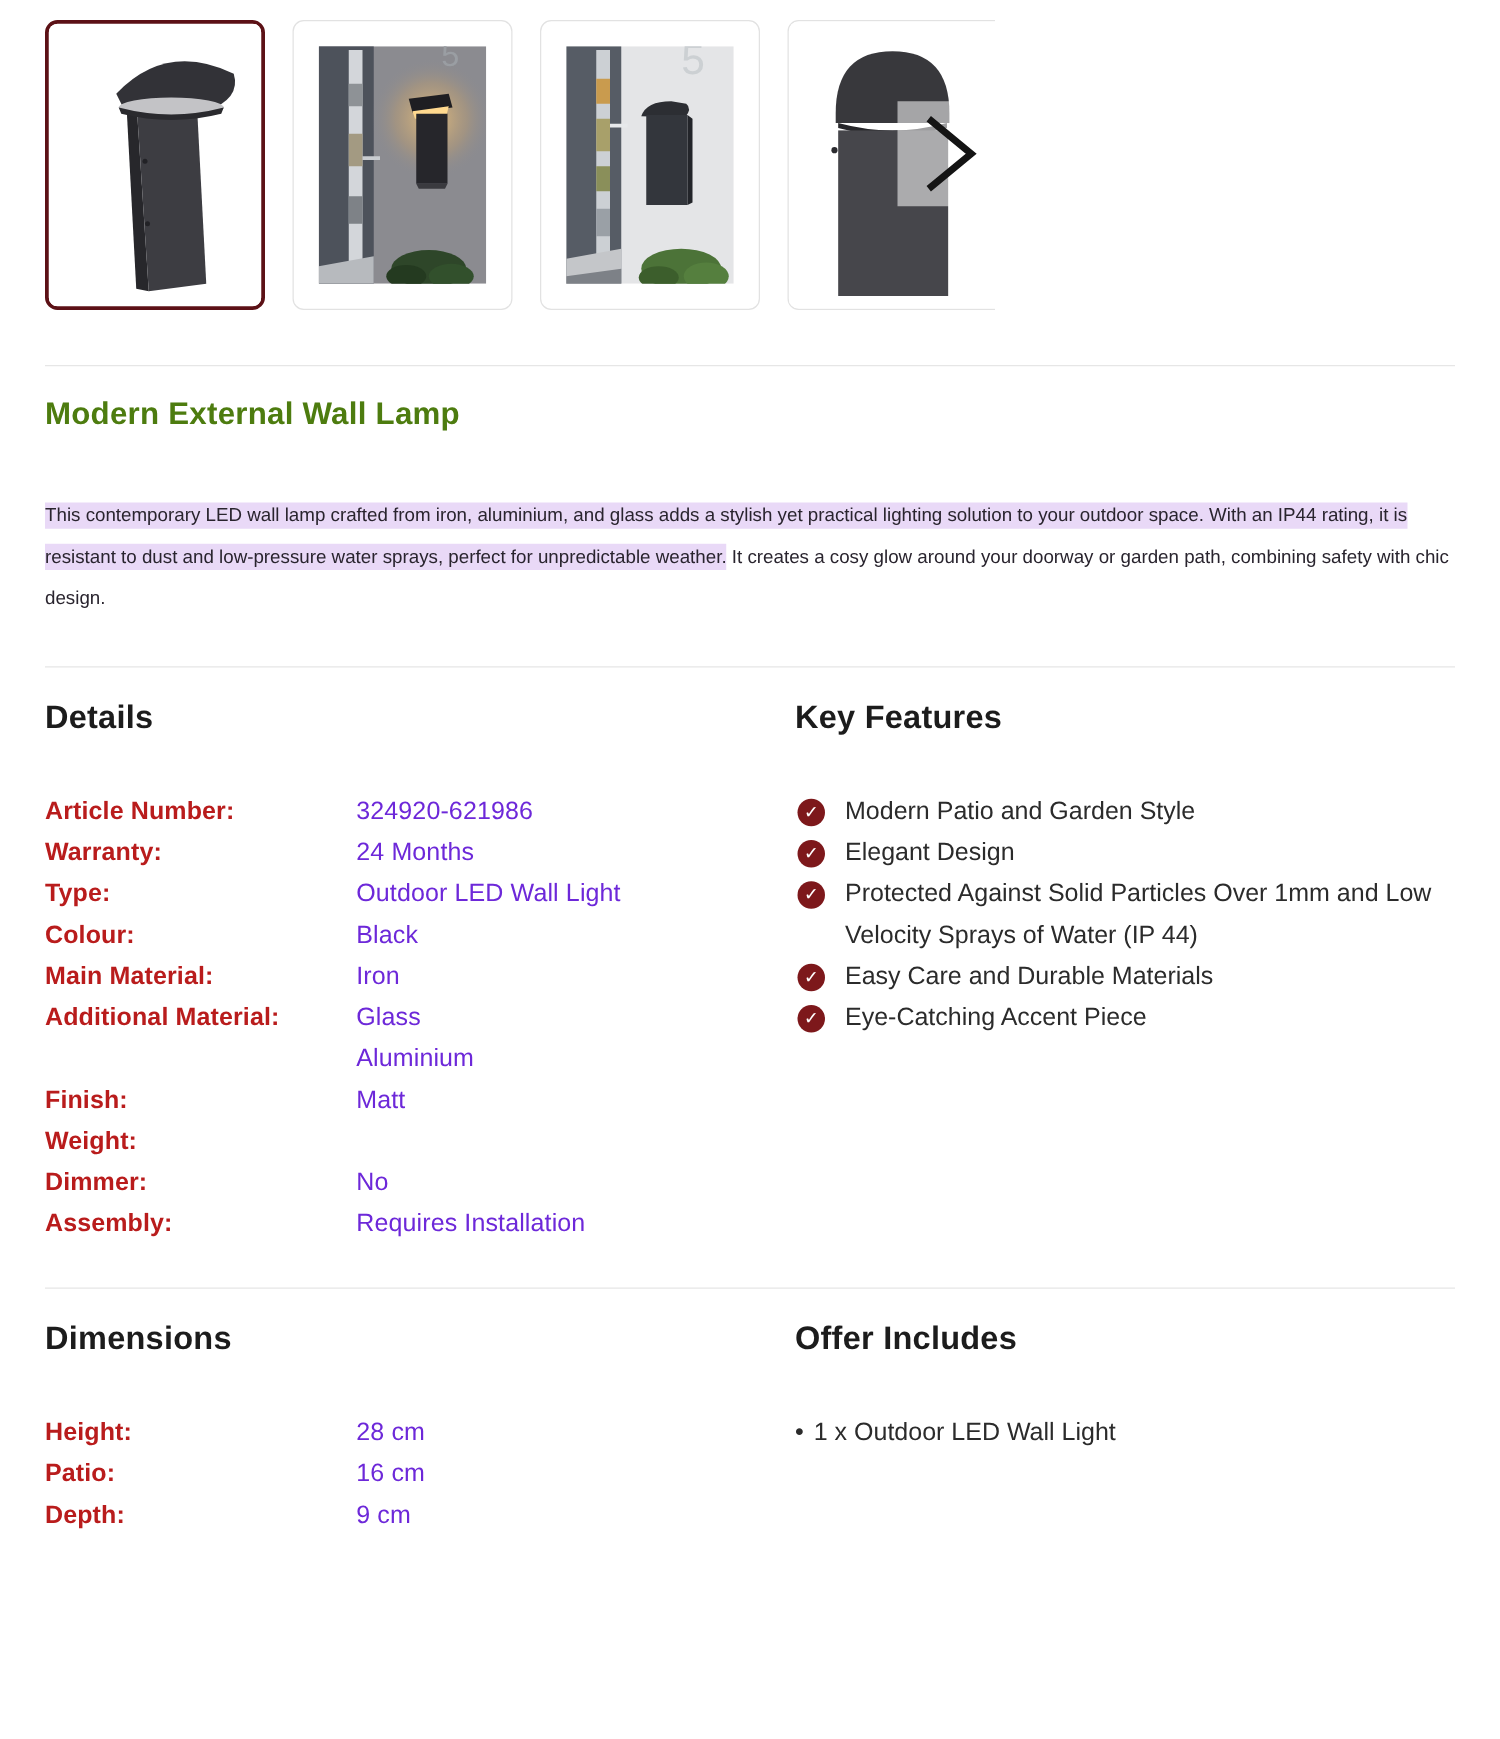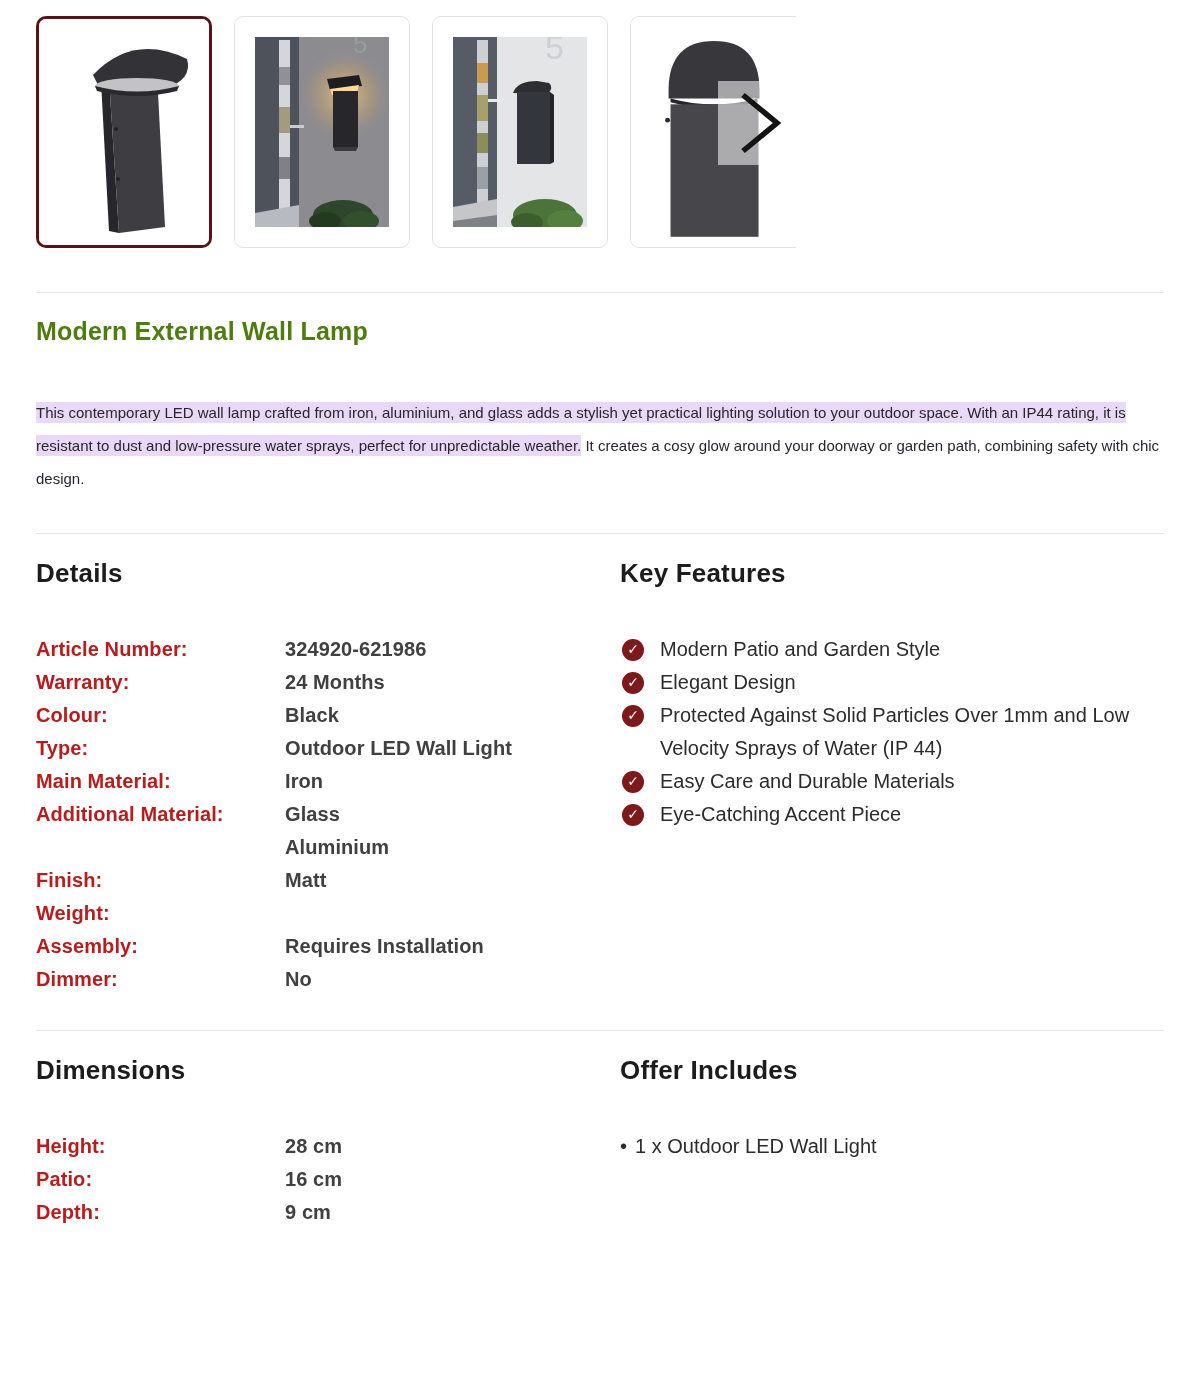--- a/index.html
+++ b/index.html
@@ -52,30 +52,30 @@
     margin-top: 48px;
     font-size: 15px; line-height: 33px; color: #29242e;
     max-width: 1128px;
   }
   p.desc mark {
     background: #e9d9f7; color: #29242e;
     padding: 2px 0;
   }
 
   
-  .cols { display: grid; grid-template-columns: 584px 1fr; }
+  .cols { display: grid; grid-template-columns: 584px 1fr; gap: 16px; }
   h2.section-heading {
     margin-top: 22px;
     font-size: 26px; line-height: 35px; font-weight: 700;
     color: #1c1c1c; letter-spacing: 0.2px;
   }
   .rows { margin-top: 42px; }
   .row { display: grid; grid-template-columns: 249px 1fr; }
   .row .label { font-weight: 700; font-size: 20px; line-height: 33px; color: #b91c1c; letter-spacing: 0.1px; }
-  .row .value { font-weight: 700; font-size: 20px; line-height: 33px; color: #404040; letter-spacing: 0.1px; }
+  .row .value { font-weight: 400; font-size: 20px; line-height: 33px; color: #6d28d9; letter-spacing: 0.1px; }
 
   ul.features { list-style: none; margin-top: 42px; }
   ul.features li { display: flex; align-items: flex-start; font-size: 20px; line-height: 33px; color: #2b2b2b; }
   .check {
     flex: 0 0 22px; width: 22px; height: 22px; margin: 6px 16px 0 2px;
     background: #7d181b; border-radius: 50%;
     color: #fff; font-size: 14px; font-weight: 700;
     display: flex; align-items: center; justify-content: center;
   }
 
@@ -191,30 +191,30 @@
             <div class="label">Article Number:</div>
             <div class="value">324920-621986</div>
           </div>
 
           <div class="row">
             <div class="label">Warranty:</div>
             <div class="value">24 Months</div>
           </div>
 
           <div class="row">
+            <div class="label">Type:</div>
+            <div class="value">Outdoor LED Wall Light</div>
+          </div>
+
+          <div class="row">
             <div class="label">Colour:</div>
             <div class="value">Black</div>
           </div>
 
           <div class="row">
-            <div class="label">Type:</div>
-            <div class="value">Outdoor LED Wall Light</div>
-          </div>
-
-          <div class="row">
             <div class="label">Main Material:</div>
             <div class="value">Iron</div>
           </div>
 
           <div class="row">
             <div class="label">Additional Material:</div>
             <div class="value">Glass</div>
           </div>
 
           <div class="row">
@@ -225,27 +225,27 @@
           <div class="row">
             <div class="label">Finish:</div>
             <div class="value">Matt</div>
           </div>
 
           <div class="row">
             <div class="label">Weight:</div>
           </div>
 
           <div class="row">
+            <div class="label">Dimmer:</div>
+            <div class="value">No</div>
+          </div>
+
+          <div class="row">
             <div class="label">Assembly:</div>
             <div class="value">Requires Installation</div>
-          </div>
-
-          <div class="row">
-            <div class="label">Dimmer:</div>
-            <div class="value">No</div>
           </div>
         </div>
     </section>
 
     <section>
       <h2 class="section-heading">Key Features</h2>
       <ul class="features">
 
           <li>
             <span class="check">✓</span>

